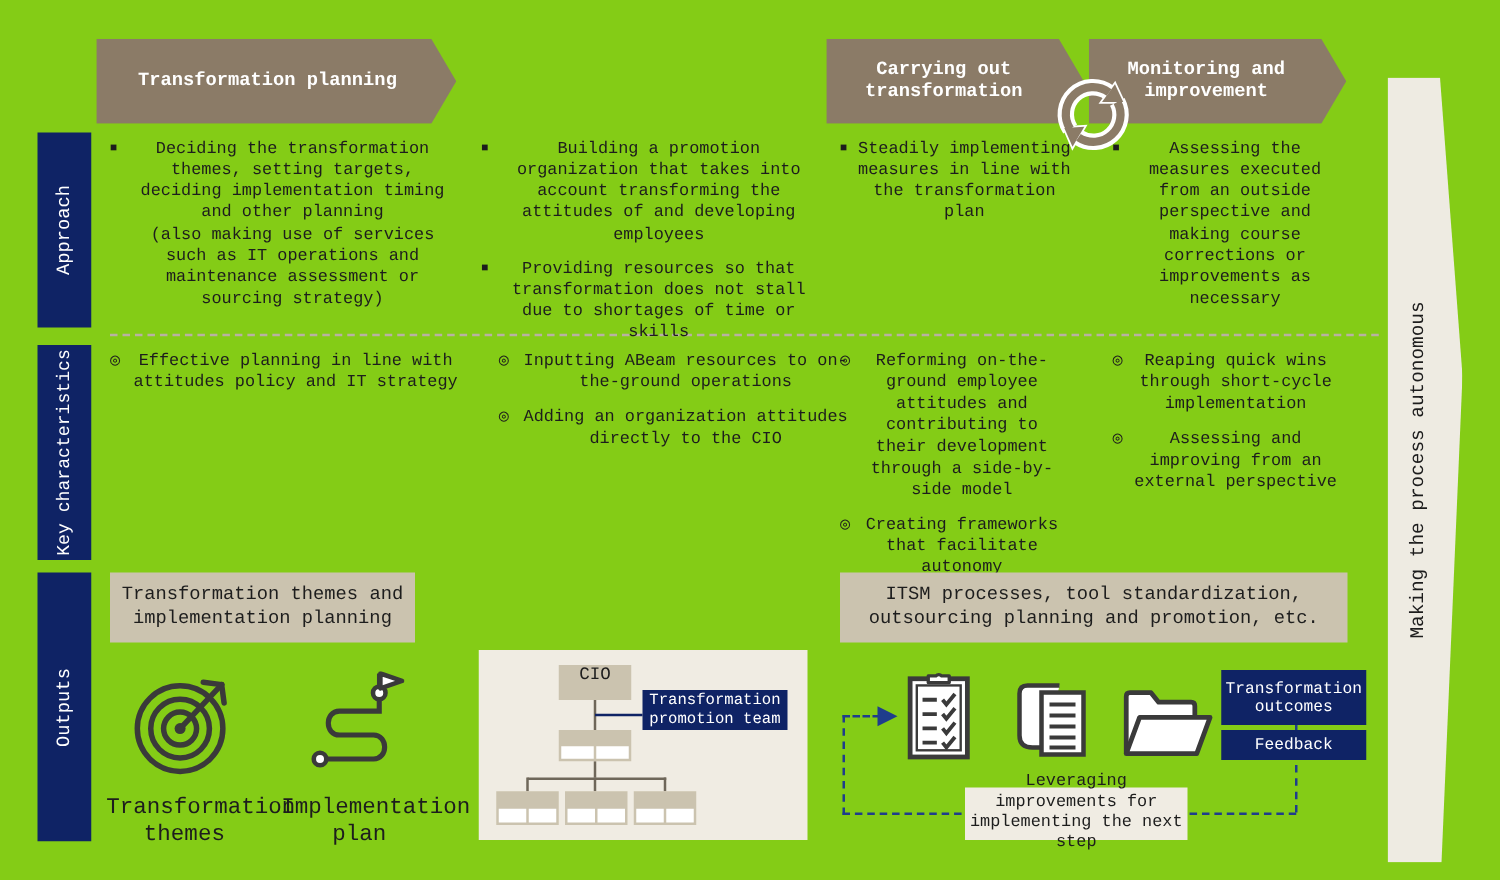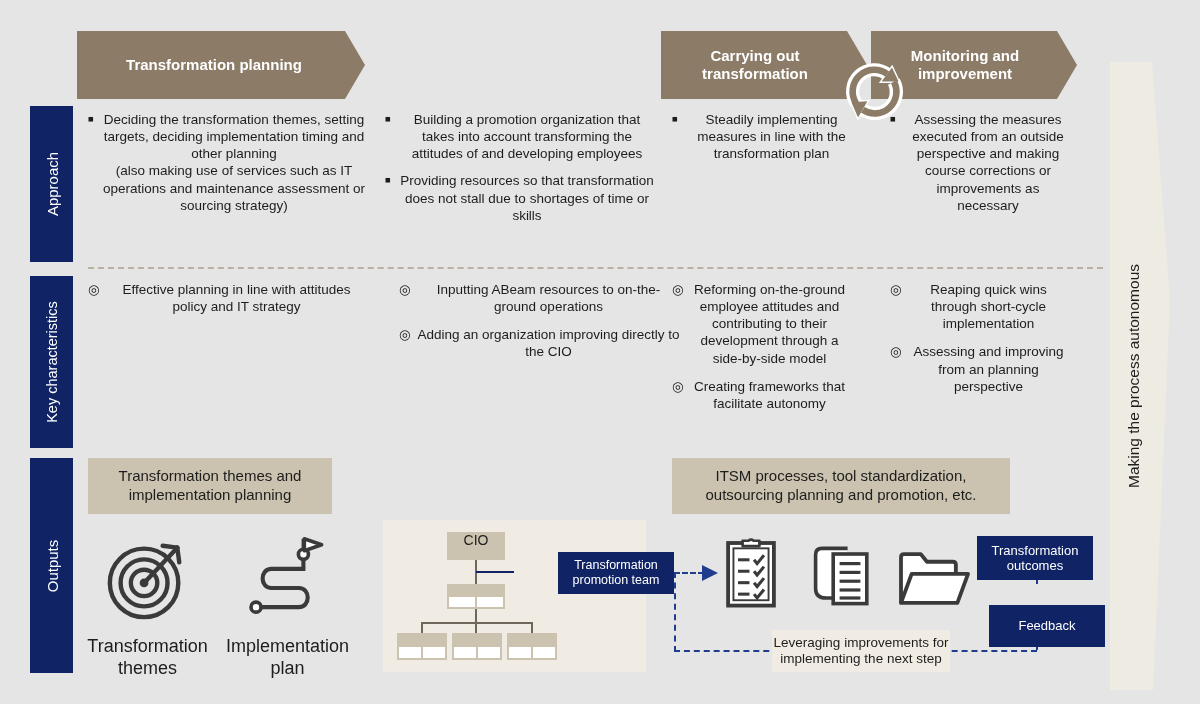--- a/index.html
+++ b/index.html
@@ -1,18 +1,18 @@
 <!DOCTYPE html>
 <html><head>
 <meta charset="utf-8">
 <style>
   html,body{margin:0;padding:0;background:#ffffff;}
   .stage{
-    position:relative;width:1200px;height:704px;background:#e5e5e5;overflow:hidden;
-    font-family:Liberation Sans, sans-serif;color:#1d1d1d;
+    position:relative;width:1200px;height:704px;background:#84cc16;overflow:hidden;
+    font-family:Liberation Mono, monospace;color:#1d1d1d;
   }
   .abs{position:absolute;}
   
   .chev{
     position:absolute;top:31px;height:68px;background:#8b7b67;
     clip-path:polygon(0 0,calc(100% - 20px) 0,100% 50%,calc(100% - 20px) 100%,0 100%);
     display:flex;align-items:center;justify-content:center;
     color:#ffffff;font-weight:bold;font-size:15px;line-height:1.2;text-align:center;
     padding-right:14px;box-sizing:border-box;
   }
@@ -121,29 +121,29 @@
   </div>
   <div class="cell" style="left:890px;top:111px;width:182px;">
     <div class="bul">Assessing the measures executed from an outside perspective and making course corrections or improvements as necessary</div>
   </div>
 
   <div class="cell" style="left:88px;top:281px;width:280px;">
     <div class="kbul">Effective planning in line with attitudes policy and IT strategy</div>
   </div>
   <div class="cell" style="left:399px;top:281px;width:282px;">
     <div class="kbul">Inputting ABeam resources to on-the-ground operations</div>
-    <div class="kbul">Adding an organization improving directly to the CIO</div>
+    <div class="kbul">Adding an organization attitudes directly to the CIO</div>
   </div>
   <div class="cell" style="left:672px;top:281px;width:178px;">
     <div class="kbul">Reforming on-the-ground employee attitudes and contributing to their development through a side-by-side model</div>
     <div class="kbul">Creating frameworks that facilitate autonomy</div>
   </div>
   <div class="cell" style="left:890px;top:281px;width:180px;">
     <div class="kbul">Reaping quick wins through short-cycle implementation</div>
-    <div class="kbul">Assessing and improving from an planning perspective</div>
+    <div class="kbul">Assessing and improving from an external perspective</div>
   </div>
 
   <div class="outhdr" style="left:88px;width:244px;">Transformation themes and implementation planning</div>
 
   <svg class="abs" style="left:103px;top:534px;" width="88" height="88" viewBox="0 0 90 90">
     <circle cx="42" cy="50" r="35" fill="none" stroke="#3a3a3a" stroke-width="4.5"></circle>
     <circle cx="42" cy="50" r="24" fill="none" stroke="#3a3a3a" stroke-width="4.5"></circle>
     <circle cx="42" cy="50" r="13.5" fill="none" stroke="#3a3a3a" stroke-width="4.5"></circle>
     <circle cx="42" cy="50" r="4.5" fill="#3a3a3a"></circle>
     <line x1="42" y1="50" x2="76" y2="14" stroke="#3a3a3a" stroke-width="4.5" stroke-linecap="round"></line>
@@ -169,21 +169,21 @@
     <div class="orgline" style="left:92px;top:89px;width:2px;height:13px;"></div>
     <div class="orgline" style="left:39px;top:102px;width:111px;height:2px;"></div>
     <div class="orgline" style="left:38px;top:102px;width:2px;height:11px;"></div>
     <div class="orgline" style="left:92px;top:102px;width:2px;height:11px;"></div>
     <div class="orgline" style="left:148px;top:102px;width:2px;height:11px;"></div>
 
     <div class="orgbox" style="left:64px;top:12px;width:58px;height:28px;display:flex;align-items:flex-start;justify-content:center;font-size:14px;">
       <span>CIO</span>
     </div>
 
-    <div class="navybox" style="left:131px;top:32px;width:116px;height:42px;font-size:12.5px;margin-left:44px;">
+    <div class="navybox" style="left:131px;top:32px;width:116px;height:32px;font-size:12.5px;">
       <span>Transformation promotion team</span>
     </div>
 
     <div class="orgbox" style="left:64px;top:64px;width:58px;height:25px;">
       <div class="orgcells" style="height:10px;">
           <div></div>
           <div></div>
         </div>
     </div>
 
@@ -200,21 +200,21 @@
         </div>
     </div>
     <div class="orgbox" style="left:124px;top:113px;width:50px;height:27px;">
       <div class="orgcells" style="height:11px;">
           <div></div>
           <div></div>
         </div>
     </div>
   </div>
 
-  <div class="outhdr" style="left:672px;width:338px;">ITSM processes, tool standardization, outsourcing planning and promotion, etc.</div>
+  <div class="outhdr" style="left:672px;width:406px;">ITSM processes, tool standardization, outsourcing planning and promotion, etc.</div>
 
   <div class="dash-h" style="left:674px;top:572px;width:30px;"></div>
   <div class="arrowhead" style="left:702px;top:565px;"></div>
   <div class="dash-v" style="left:674px;top:572px;height:80px;"></div>
   <div class="dash-h" style="left:674px;top:650px;width:363px;"></div>
   <div class="dash-v" style="left:1036px;top:612px;height:38px;"></div>
   <div class="abs" style="left:1036px;top:580px;width:2px;height:4px;background:#1f3d8c;"></div>
 
   <svg class="abs" style="left:722px;top:535px;" width="58" height="74" viewBox="0 0 76 96">
     <rect x="8" y="10" width="60" height="82" fill="#ffffff" stroke="#3a3a3a" stroke-width="5"></rect>
@@ -245,21 +245,21 @@
   </svg>
 
   <svg class="abs" style="left:894px;top:545px;" width="78" height="64" viewBox="0 0 100 84">
     <path d="M8 76 V16 Q8 12 12 12 H34 L42 22 H76 Q80 22 80 26 V38" fill="#ffffff" stroke="#3a3a3a" stroke-width="5" stroke-linejoin="round"></path>
     <polygon points="8,76 22,38 96,38 82,76" fill="#ffffff" stroke="#3a3a3a" stroke-width="5" stroke-linejoin="round"></polygon>
   </svg>
 
   <div class="navybox" style="left:977px;top:536px;width:116px;height:44px;">
     <span>Transformation outcomes</span>
   </div>
-  <div class="navybox" style="left:977px;top:605px;width:116px;height:42px;margin-left:12px;">
+  <div class="navybox" style="left:977px;top:584px;width:116px;height:24px;">
     <span>Feedback</span>
   </div>
 
   <div class="notebox" style="left:772px;top:630px;width:178px;height:42px;">
     <span>Leveraging improvements for implementing the next step</span>
   </div>
 
   <div class="band"></div>
   <div class="bandtext">
     <span>Making the process autonomous</span>

